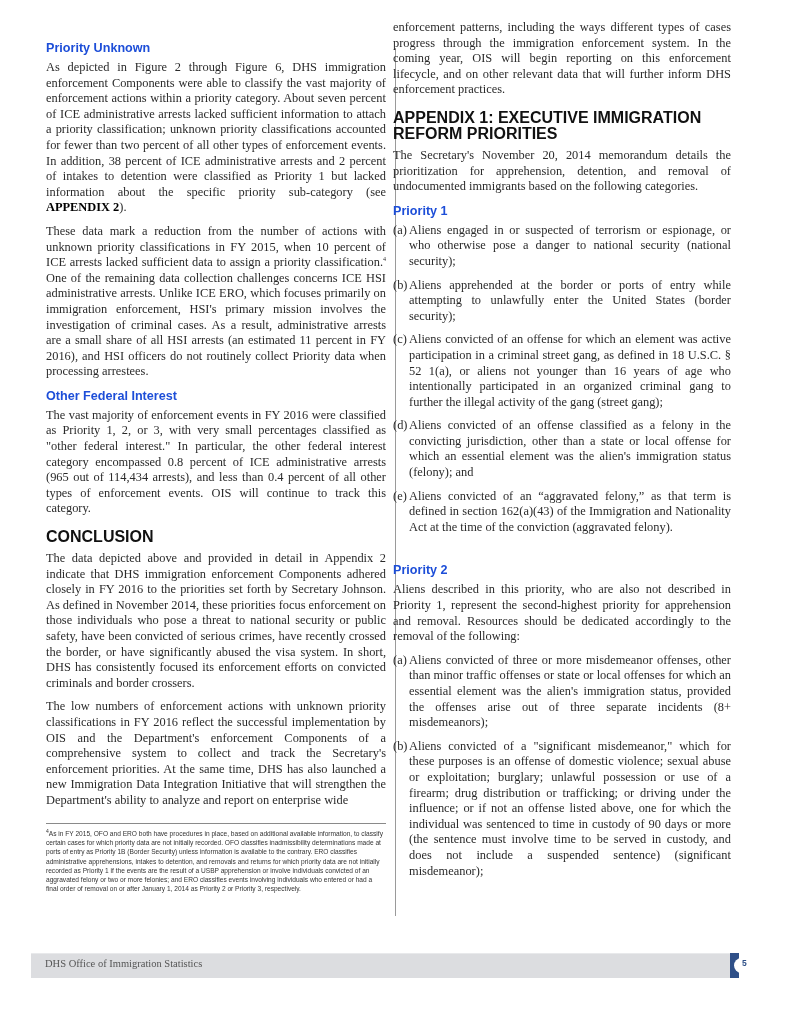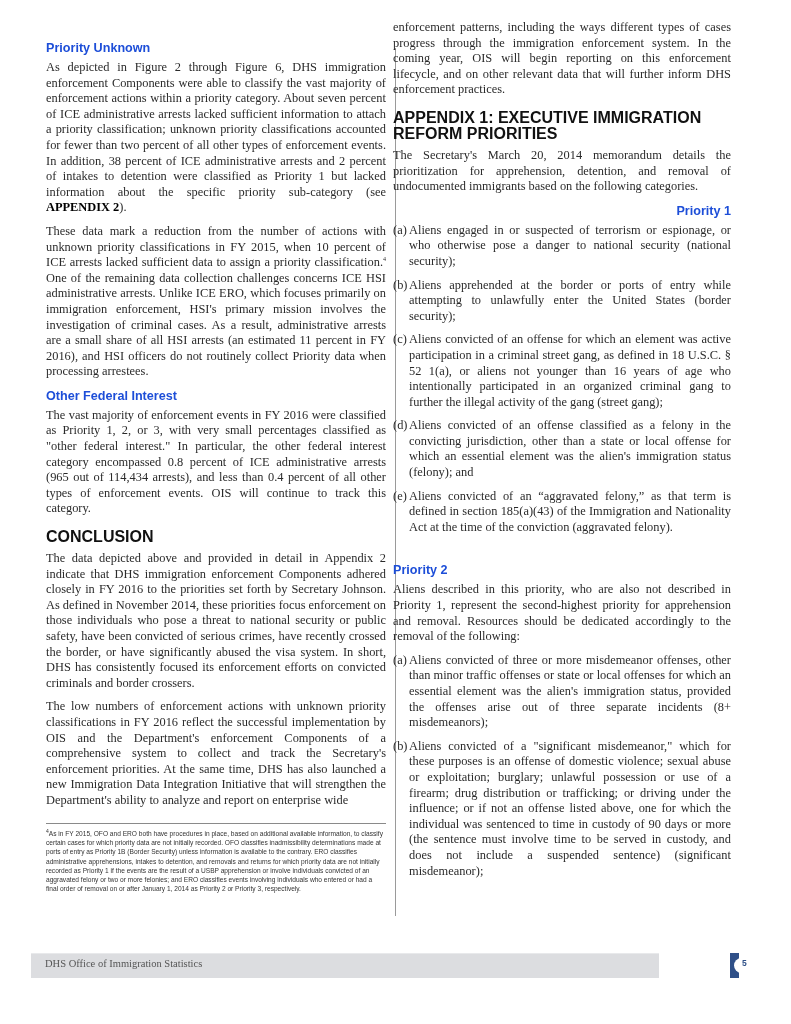--- a/index.html
+++ b/index.html
@@ -13,21 +13,21 @@
   .h-blue { font-family: "Liberation Sans", "DejaVu Sans", sans-serif; font-weight: bold; color: #1d4ed8; font-size: 12.6px; margin: 0 0 4px 0; line-height: 16px; }
   .h-black { font-family: "Liberation Sans", "DejaVu Sans", sans-serif; font-weight: bold; color: #111; font-size: 16px; margin: 12px 0 6px 0; line-height: 16px; }
   .sans-bold { font-family: Liberation Serif, serif; font-weight: bold; color: #000000; }
   .sup { font-size: 6px; vertical-align: super; line-height: 0; }
   .list-item { display: flex; margin: 0 0 8px 0; }
   .list-item .lbl { flex: 0 0 auto; width: 16px; }
   .list-item .txt { flex: 1; text-align: justify; }
   .fn-rule { position: absolute; left: 46px; top: 823px; width: 340px; height: 1px; background: #8a8a8a; }
   .footnote { position: absolute; left: 46px; top: 829px; width: 338px; font-family: "Liberation Sans", "DejaVu Sans", sans-serif; font-size: 6.6px; line-height: 9.2px; color: #333; }
   .footnote .fn-mark { font-size: 5px; vertical-align: super; line-height: 0; }
-  .footer-bar { position: absolute; left: 31px; top: 953px; width: 628px; height: 24px; background: #dcdde0; border-top: 1px solid #e8e9eb; }
+  .footer-bar { position: absolute; left: 31px; top: 953px; width: 699px; height: 24px; background: #dcdde0; border-top: 1px solid #e8e9eb; }
   .footer-text { position: absolute; left: 14px; top: 4px; font-family: "Liberation Serif", "DejaVu Serif", serif; font-size: 10.5px; color: #555; }
   .page-tab { position: absolute; left: 730px; top: 953px; width: 9px; height: 25px; background: #2f5088; }
   .page-tab-notch { position: absolute; left: 734px; top: 958px; width: 8px; height: 15px; background: #ffffff; border-radius: 8px 0 0 8px; }
   .page-num { position: absolute; left: 742px; top: 958px; font-family: "Liberation Sans", "DejaVu Sans", sans-serif; font-weight: bold; font-size: 8.5px; color: #2f5088; }
 </style>
 </head>
 <body>
 
 <div class="page">
 
@@ -46,42 +46,42 @@
 
   <div class="divider"></div>
 
   <div class="fn-rule"></div>
   <div class="footnote"><span class="fn-mark">4</span><span>As in FY 2015, OFO and ERO both have procedures in place, based on additional available information, to classify certain cases for which priority data are not initially recorded. OFO classifies inadmissibility determinations made at ports of entry as Priority 1B (Border Security) unless information is available to the contrary. ERO classifies administrative apprehensions, intakes to detention, and removals and returns for which priority data are not initially recorded as Priority 1 if the events are the result of a USBP apprehension or involve individuals convicted of an aggravated felony or two or more felonies; and ERO classifies events involving individuals who entered or had a final order of removal on or after January 1, 2014 as Priority 2 or Priority 3, respectively.</span></div>
 
   <div class="col col-right">
     <p>enforcement patterns, including the ways different types of cases progress through the immigration enforcement system. In the coming year, OIS will begin reporting on this enforcement lifecycle, and on other relevant data that will further inform DHS enforcement practices.</p>
 
     <div class="h-black">APPENDIX 1: EXECUTIVE IMMIGRATION REFORM PRIORITIES</div>
-    <p>The Secretary's March 20, 2014 memorandum details the prioritization for apprehension, detention, and removal of undocumented immigrants based on the following categories.</p>
+    <p>The Secretary's November 20, 2014 memorandum details the prioritization for apprehension, detention, and removal of undocumented immigrants based on the following categories.</p>
 
-    <div class="h-blue" style="text-align:right;">Priority 1</div>
+    <div class="h-blue" style="">Priority 1</div>
     <div class="list-item">
         <span class="lbl">(a)</span>
         <span class="txt">Aliens engaged in or suspected of terrorism or espionage, or who otherwise pose a danger to national security (national security);</span>
       </div>
     <div class="list-item">
         <span class="lbl">(b)</span>
         <span class="txt">Aliens apprehended at the border or ports of entry while attempting to unlawfully enter the United States (border security);</span>
       </div>
     <div class="list-item">
         <span class="lbl">(c)</span>
         <span class="txt">Aliens convicted of an offense for which an element was active participation in a criminal street gang, as defined in 18 U.S.C. § 52 1(a), or aliens not younger than 16 years of age who intentionally participated in an organized criminal gang to further the illegal activity of the gang (street gang);</span>
       </div>
     <div class="list-item">
         <span class="lbl">(d)</span>
         <span class="txt">Aliens convicted of an offense classified as a felony in the convicting jurisdiction, other than a state or local offense for which an essential element was the alien's immigration status (felony); and</span>
       </div>
     <div class="list-item">
         <span class="lbl">(e)</span>
-        <span class="txt">Aliens convicted of an “aggravated felony,” as that term is defined in section 185(a)(43) of the Immigration and Nationality Act at the time of the conviction (aggravated felony).</span>
+        <span class="txt">Aliens convicted of an “aggravated felony,” as that term is defined in section 162(a)(43) of the Immigration and Nationality Act at the time of the conviction (aggravated felony).</span>
       </div>
 
     <div class="h-blue" style="margin-top:27px;">Priority 2</div>
     <p>Aliens described in this priority, who are also not described in Priority 1, represent the second-highest priority for apprehension and removal. Resources should be dedicated accordingly to the removal of the following:</p>
     <div class="list-item">
         <span class="lbl">(a)</span>
         <span class="txt">Aliens convicted of three or more misdemeanor offenses, other than minor traffic offenses or state or local offenses for which an essential element was the alien's immigration status, provided the offenses arise out of three separate incidents (8+ misdemeanors);</span>
       </div>
     <div class="list-item">
         <span class="lbl">(b)</span>

